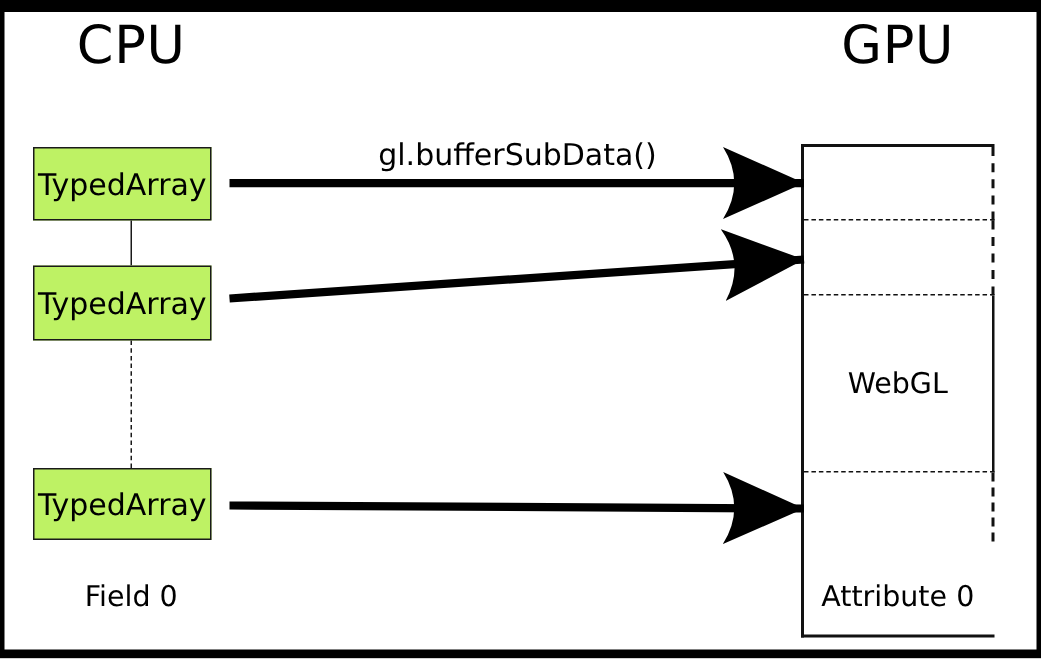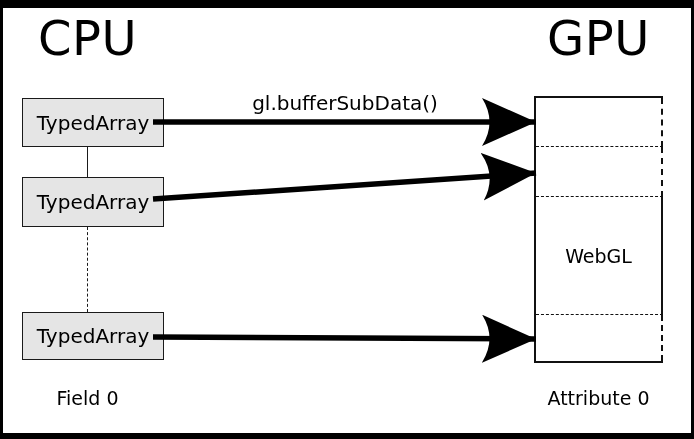--- a/index.html
+++ b/index.html
@@ -16,43 +16,43 @@
     position: absolute;
     inset: 0;
     border-style: solid;
     border-color: #000;
     border-width: 8px 3px 6px 3px;
     pointer-events: none;
     z-index: 10;
   }
   .title {
     position: absolute;
-    font-size: 48px;
+    font-size: 35px;
     line-height: 1.1;
     text-align: center;
     letter-spacing: 0.5px;
   }
   .cpu-title { left: 22px; top: 12px; width: 131px; }
   .gpu-title { left: 534px; top: 12px; width: 129px; }
   .api-label {
     position: absolute;
     left: 195px;
     top: 67px;
     width: 300px;
     text-align: center;
     font-size: 20px;
     margin-top: 24px;
   }
   .typed-box {
     position: absolute;
     left: 22px;
-    width: 142px;
+    width: 119px;
     box-sizing: border-box;
     border: 1.5px solid #1a1a1a;
-    background: #e5e5e5;
+    background: #bef264;
     display: flex;
     align-items: center;
     justify-content: center;
     font-size: 20px;
   }
   .tb-1 { top: 98px;  height: 49px; }
   .tb-2 { top: 177px; height: 50px; }
   .tb-3 { top: 312px; height: 48px; }
   .connector-solid {
     position: absolute;
@@ -60,21 +60,21 @@
     border-left: 1.5px solid #1a1a1a;
   }
   .connector-dashed {
     position: absolute;
     left: 87px; top: 227px; height: 85px; width: 0;
     border-left: 1.5px dashed #1a1a1a;
   }
   .buffer-box {
     position: absolute;
     left: 534px; top: 96px;
-    width: 129px; height: 267px;
+    width: 129px; height: 329px;
     box-sizing: border-box;
     border-left: 2px solid #111;
     border-top: 2px solid #111;
     border-bottom: 2px solid #111;
     background: #fff;
     display: flex;
     flex-direction: column;
   }
   .slot { box-sizing: border-box; width: 100%; }
   .slot-dashed-right { border-right: 2px dashed #111; }

